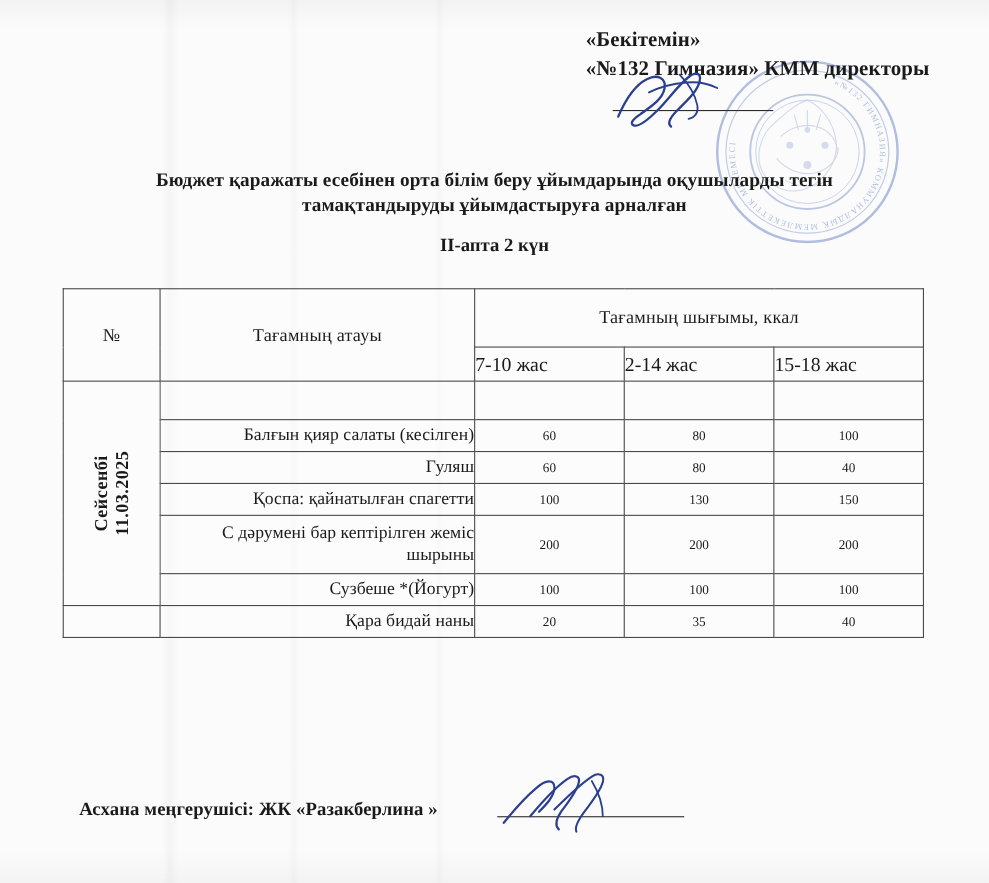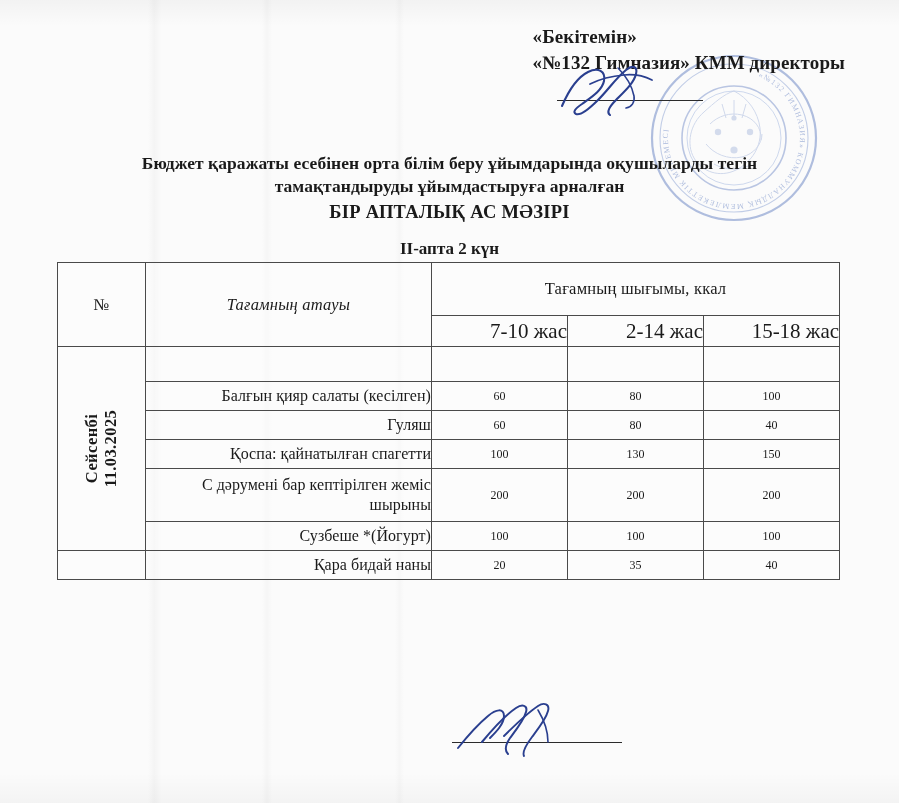--- a/index.html
+++ b/index.html
@@ -131,22 +131,22 @@
     vertical-align: middle;
     background: rgba(255,255,255,0.30);
   }
   th.hdr {
     font-weight: bold;
     font-size: 16.5px;
     text-align: center;
     letter-spacing: 0.2px;
   }
   th.hdr-num { width: 88px; }
-  th.hdr-name { width: 286px; font-style: italic; }
-  th.hdr-age { font-weight: bold; font-size: 21px; text-align: right; }
+  th.hdr-name { width: 286px; }
+  th.hdr-age { font-weight: bold; font-size: 18px; text-align: left; }
   .col-age { width: 136px; }
 
   td.num-merged {
     text-align: center;
     vertical-align: middle;
     position: relative;
   }
   .rotated {
     display: inline-block;
     transform: rotate(-90deg);
@@ -250,21 +250,20 @@
     </g>
     <path id="sealArcTop" d="M86 20 a66 66 0 1 1 -0.1 0" fill="none"></path>
     <text font-family="&quot;Liberation Serif&quot;, serif" font-size="7.6" fill="#6b86c4" letter-spacing="1.3">
       <textPath href="#sealArcTop" startOffset="6%">«№132 ГИМНАЗИЯ» КОММУНАЛДЫҚ МЕМЛЕКЕТТІК МЕКЕМЕСІ</textPath>
     </text>
   </svg>
 
   <div class="title-block">
     <div class="title-line-1">Бюджет қаражаты есебінен орта білім беру ұйымдарында оқушыларды тегін</div>
     <div class="title-line-2">тамақтандыруды ұйымдастыруға арналған</div>
-    <div class="title-main">БІР АПТАЛЫҚ АС МӘЗІРІ</div>
     <div class="title-sub">II-апта 2 күн</div>
   </div>
 
   <div class="menu-table-wrap">
     <table class="menu">
       <colgroup>
         <col style="width:88px">
         <col style="width:286px">
         <col class="col-age">
         <col class="col-age">
@@ -330,20 +329,21 @@
           <td class="blank-cell"></td>
           <td class="dish">Қара бидай наны</td>
           <td class="val">20</td>
           <td class="val">35</td>
           <td class="val">40</td>
         </tr>
       </tbody>
     </table>
   </div>
 
+  <div class="footer">Асхана меңгерушісі: ЖК «Разакберлина »</div>
   <div class="footer-line"></div>
 
   <svg class="signature-cook" viewBox="0 0 118 56" fill="none">
     <path d="M6 46 C14 36, 24 24, 36 14 C44 7, 52 6, 52 14 C52 22, 44 30, 38 36" stroke="#2a3f8f" stroke-width="2" stroke-linecap="round"></path>
     <path d="M30 40 C40 28, 52 14, 64 6 C70 2, 76 3, 74 10 C72 18, 64 28, 58 36 C54 42, 52 48, 56 52" stroke="#2a3f8f" stroke-width="2" stroke-linecap="round"></path>
     <path d="M52 34 C62 24, 74 12, 86 4 C92 0, 98 2, 96 9 C94 17, 86 27, 80 35 C74 43, 70 50, 72 54" stroke="#2a3f8f" stroke-width="1.9" stroke-linecap="round"></path>
     <path d="M86 8 C92 18, 96 30, 96 40" stroke="#2a3f8f" stroke-width="1.6" stroke-linecap="round"></path>
   </svg>
 </div>
 

